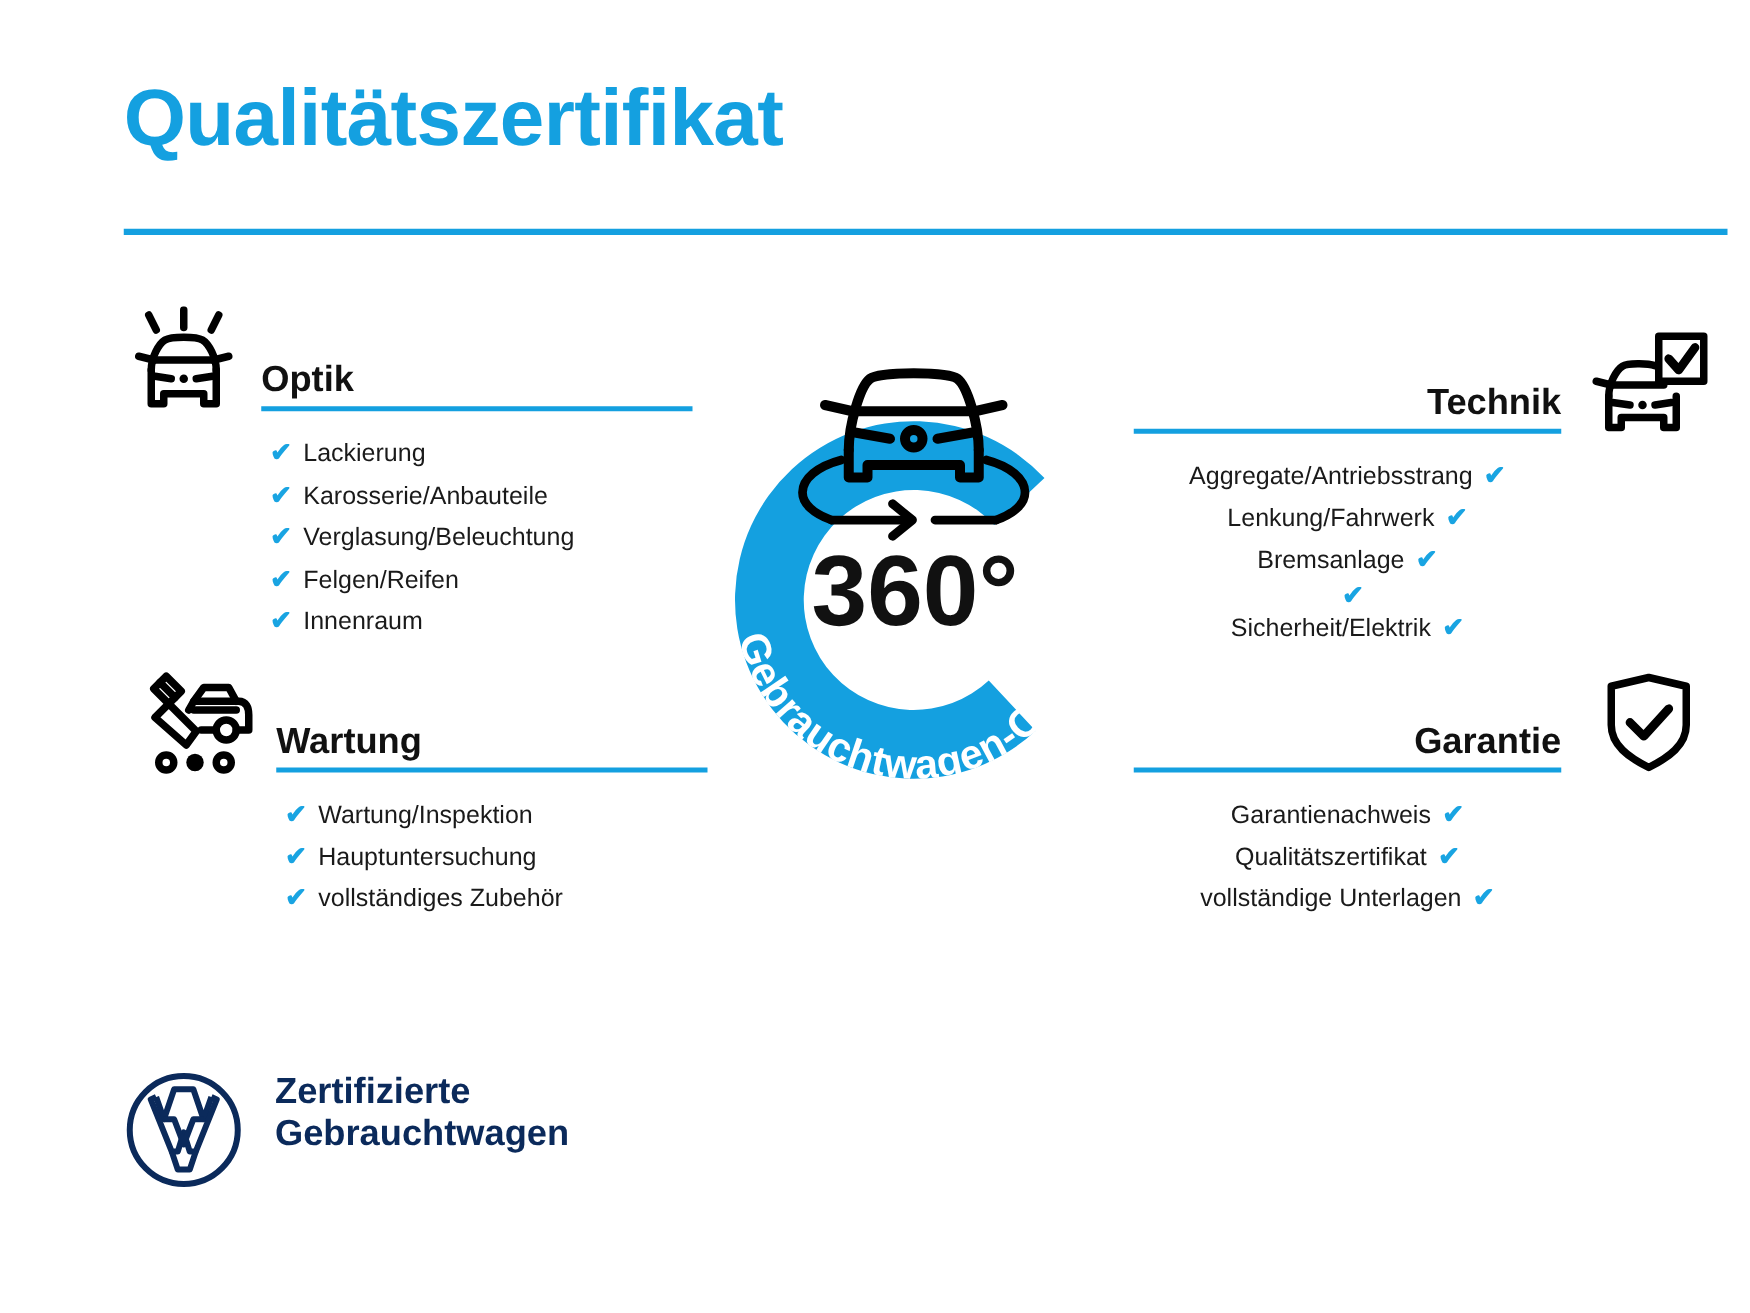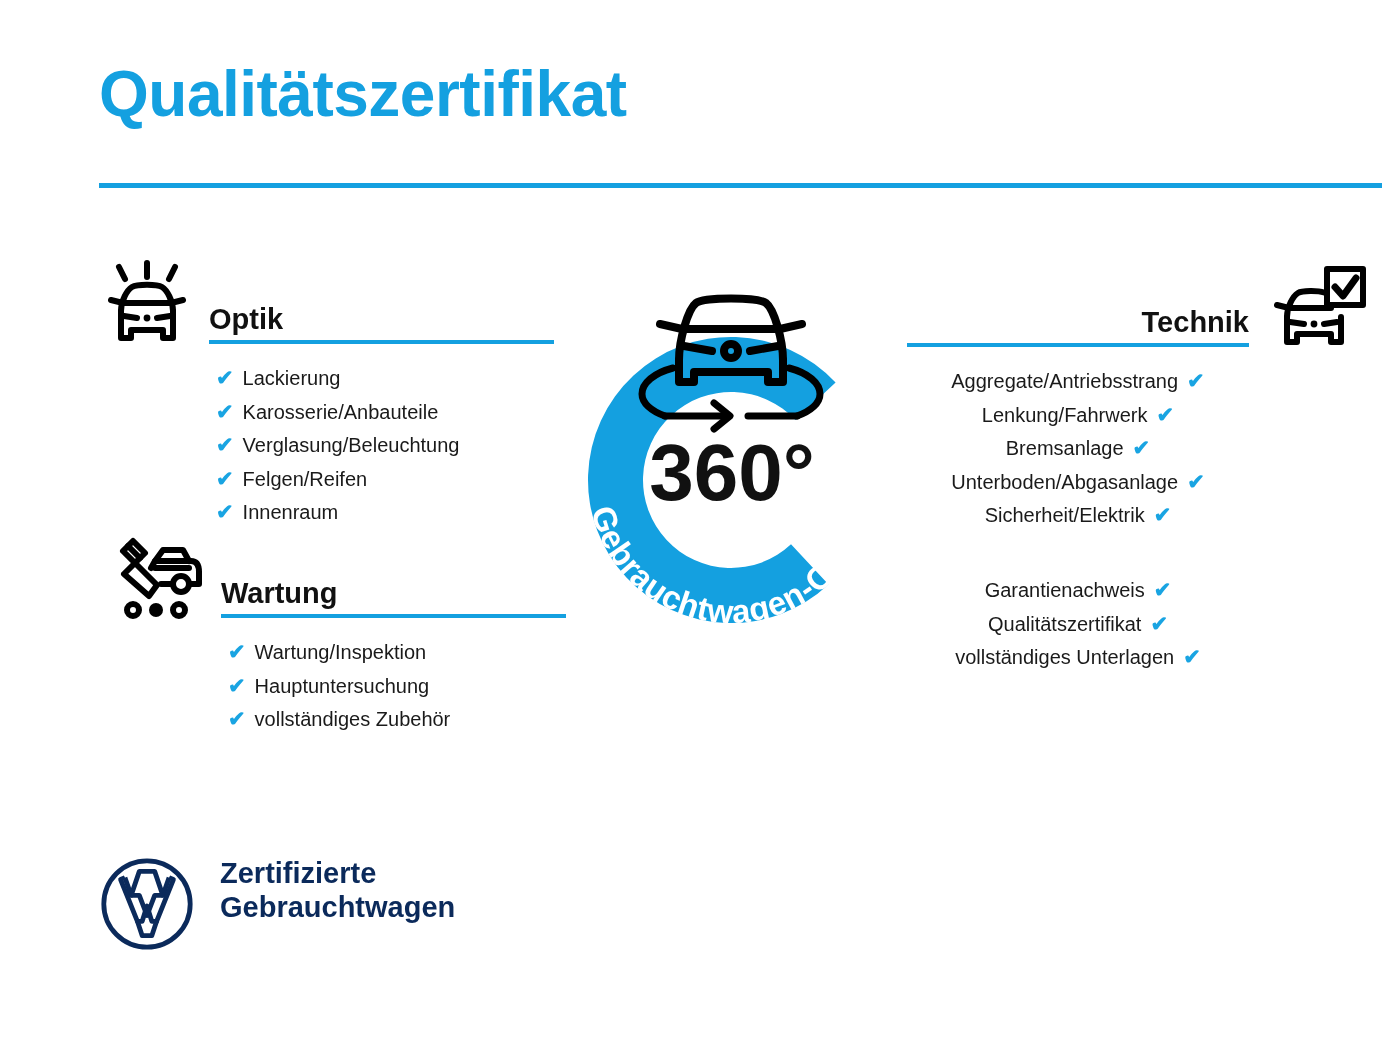--- a/index.html
+++ b/index.html
@@ -42,21 +42,21 @@
     top: 183px;
     width: 1283px;
     height: 5px;
     background: #14A0E0;
   }
 
   
   .section {
     position: absolute;
   }
-  .sec-optik    { left: 68px;  top: 282px; width: 455px; }
+  .sec-optik    { left: 68px;  top: 267px; width: 455px; }
   .sec-wartung  { left: 80px;  top: 556px; width: 455px; }
   .sec-technik  { left: 876px; top: 285px; width: 460px; }
   .sec-garantie { left: 876px; top: 556px; width: 460px; }
 
   .sec-head {
     position: relative;
     height: 62px;
   }
   .sec-title {
     position: absolute;
@@ -258,42 +258,51 @@
         </li>
       <li>
           <span>Lenkung/Fahrwerk</span>
           <span class="chk">✔</span>
         </li>
       <li>
           <span>Bremsanlage</span>
           <span class="chk">✔</span>
         </li>
       <li>
-          <span>Unterboden/Abgasanlage</span>
           <span class="chk">✔</span>
         </li>
       <li>
           <span>Sicherheit/Elektrik</span>
           <span class="chk">✔</span>
         </li>
     </ul>
   </div>
 
   <div class="section sec-garantie right">
+    <div class="sec-head">
+      <div class="sec-icon">
+        <svg viewBox="0 0 96 86" fill="none" stroke="#000000" stroke-width="6" stroke-linecap="round" stroke-linejoin="round">
+          <path d="M48 8 L78 15 L78 46 C78 62 64 72 48 80 C32 72 18 62 18 46 L18 15 Z"></path>
+          <path d="M33 44 L44 55 L64 33" stroke-width="7"></path>
+        </svg>
+      </div>
+      <div class="sec-title">Garantie</div>
+      <div class="sec-rule"></div>
+    </div>
     <ul class="checklist">
       <li>
           <span>Garantienachweis</span>
           <span class="chk">✔</span>
         </li>
       <li>
           <span>Qualitätszertifikat</span>
           <span class="chk">✔</span>
         </li>
       <li>
-          <span>vollständiges Unterlagen</span>
+          <span>vollständige Unterlagen</span>
           <span class="chk">✔</span>
         </li>
     </ul>
   </div>
 
   <div class="badge">
     <svg viewBox="0 0 390 400">
       <defs>
         <path id="arcPath" d="M 52 208 A 143 143 0 0 0 338 208"></path>
       </defs>

